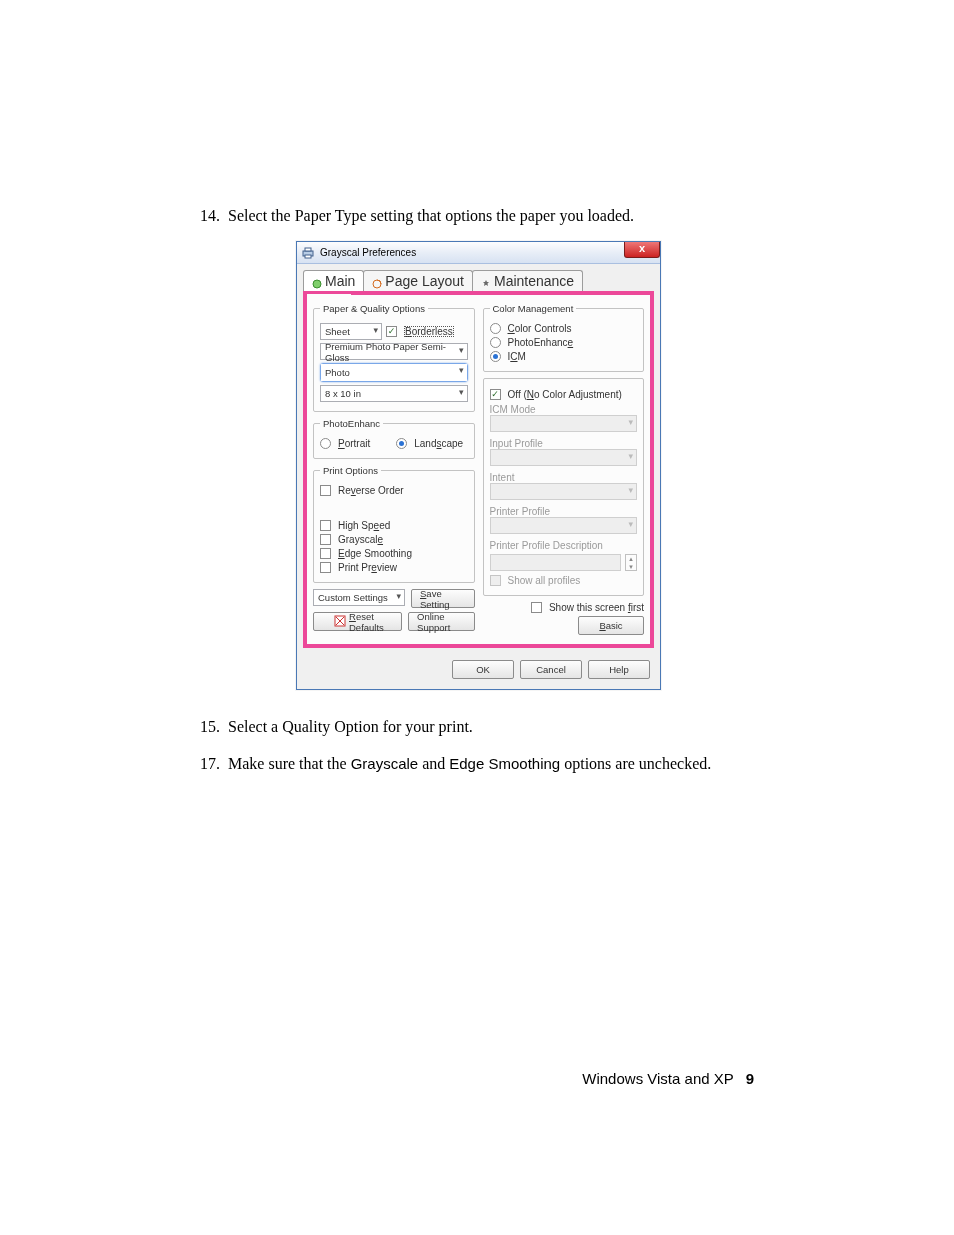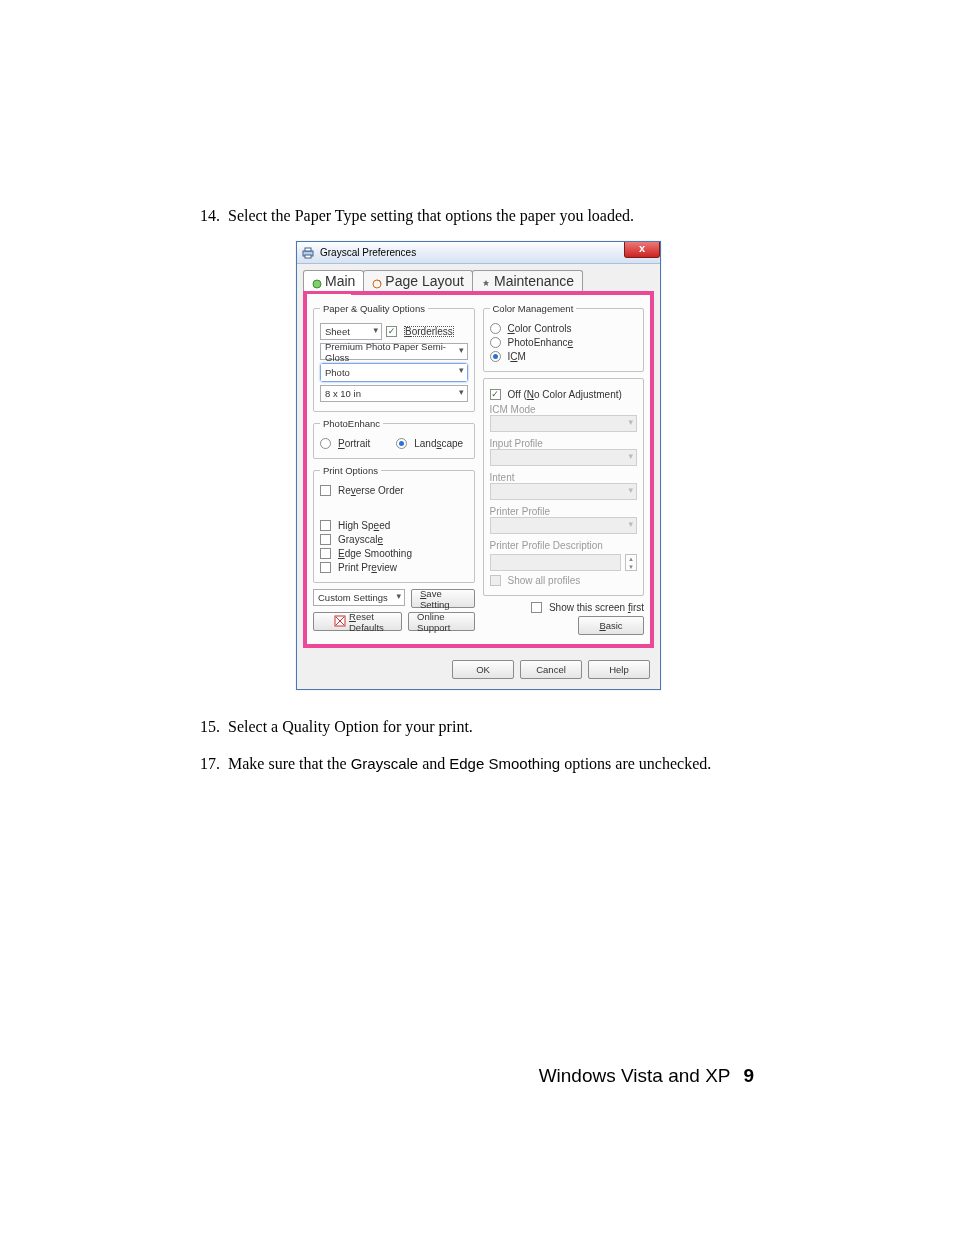--- a/index.html
+++ b/index.html
@@ -25,21 +25,21 @@
   .instruction .num {
     display: inline-block;
     width: 28px;
   }
   .sans { font-family: Arial, Helvetica, sans-serif; font-size: 15px; }
   .footer {
     position: absolute;
     bottom: 148px;
     right: 200px;
     font-family: Arial, Helvetica, sans-serif;
-    font-size: 19px;
+    font-size: 15px;
   }
   .footer .pg { font-weight: bold; margin-left: 8px; }
 
   
   .dialog-wrap {
     margin: 14px 0 26px 96px;
     width: 365px;
     font-family: Tahoma, Arial, sans-serif;
     font-size: 9.5px;
     color: #333;

